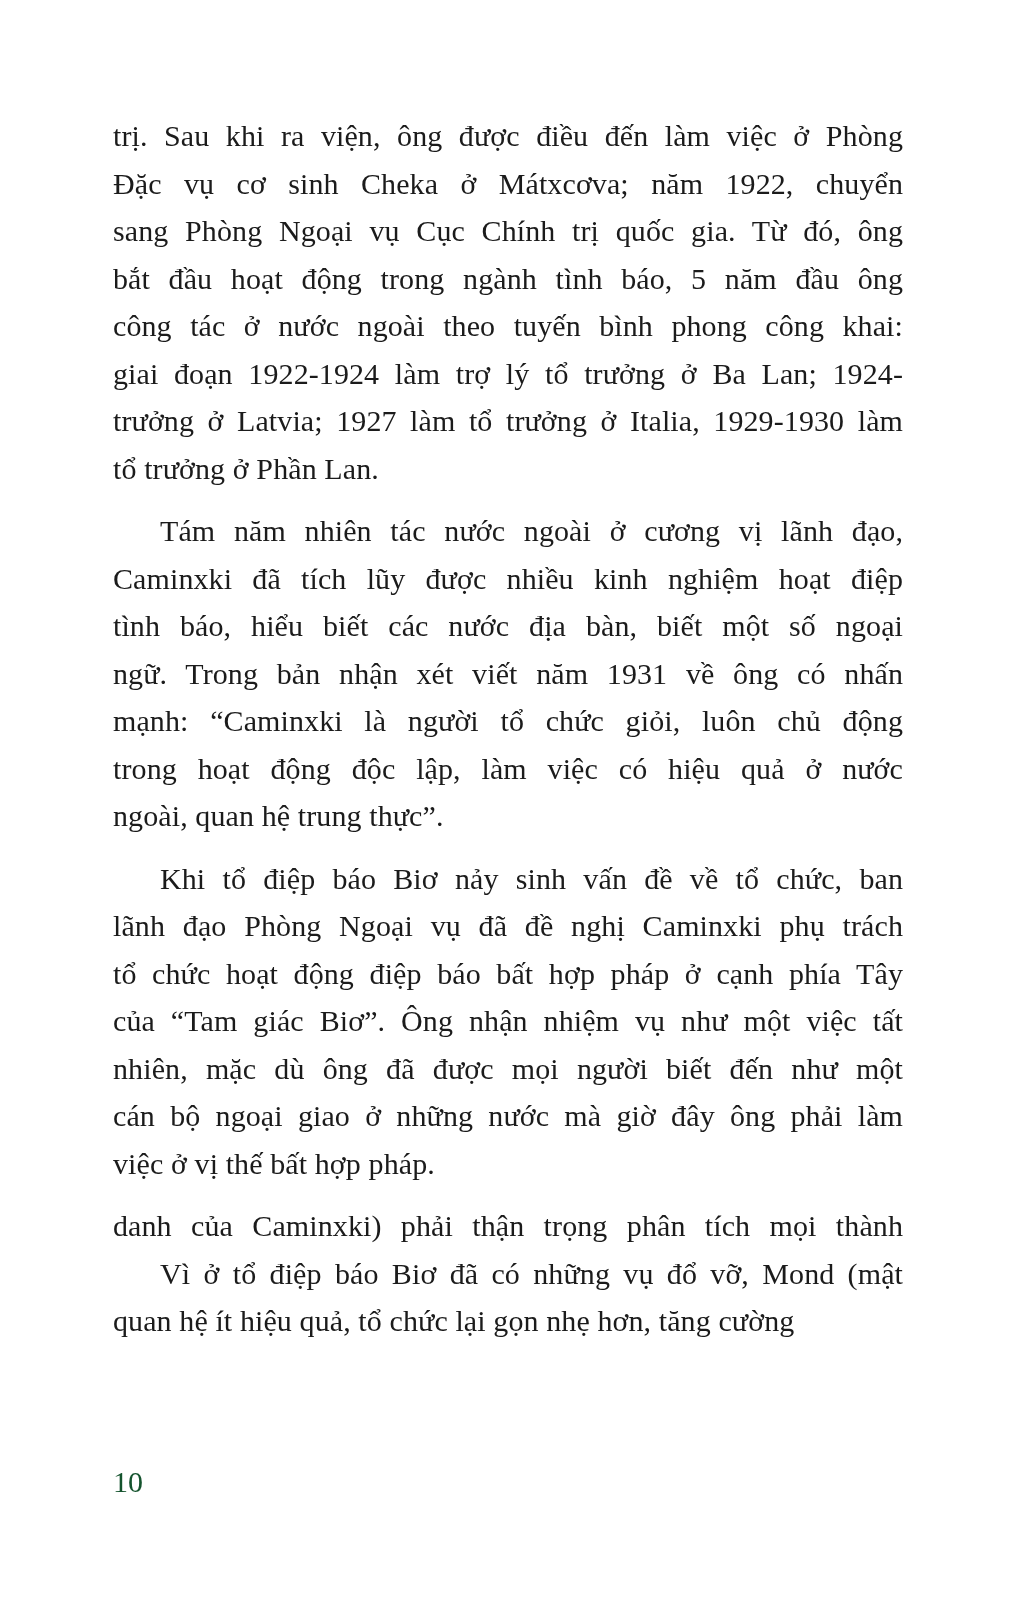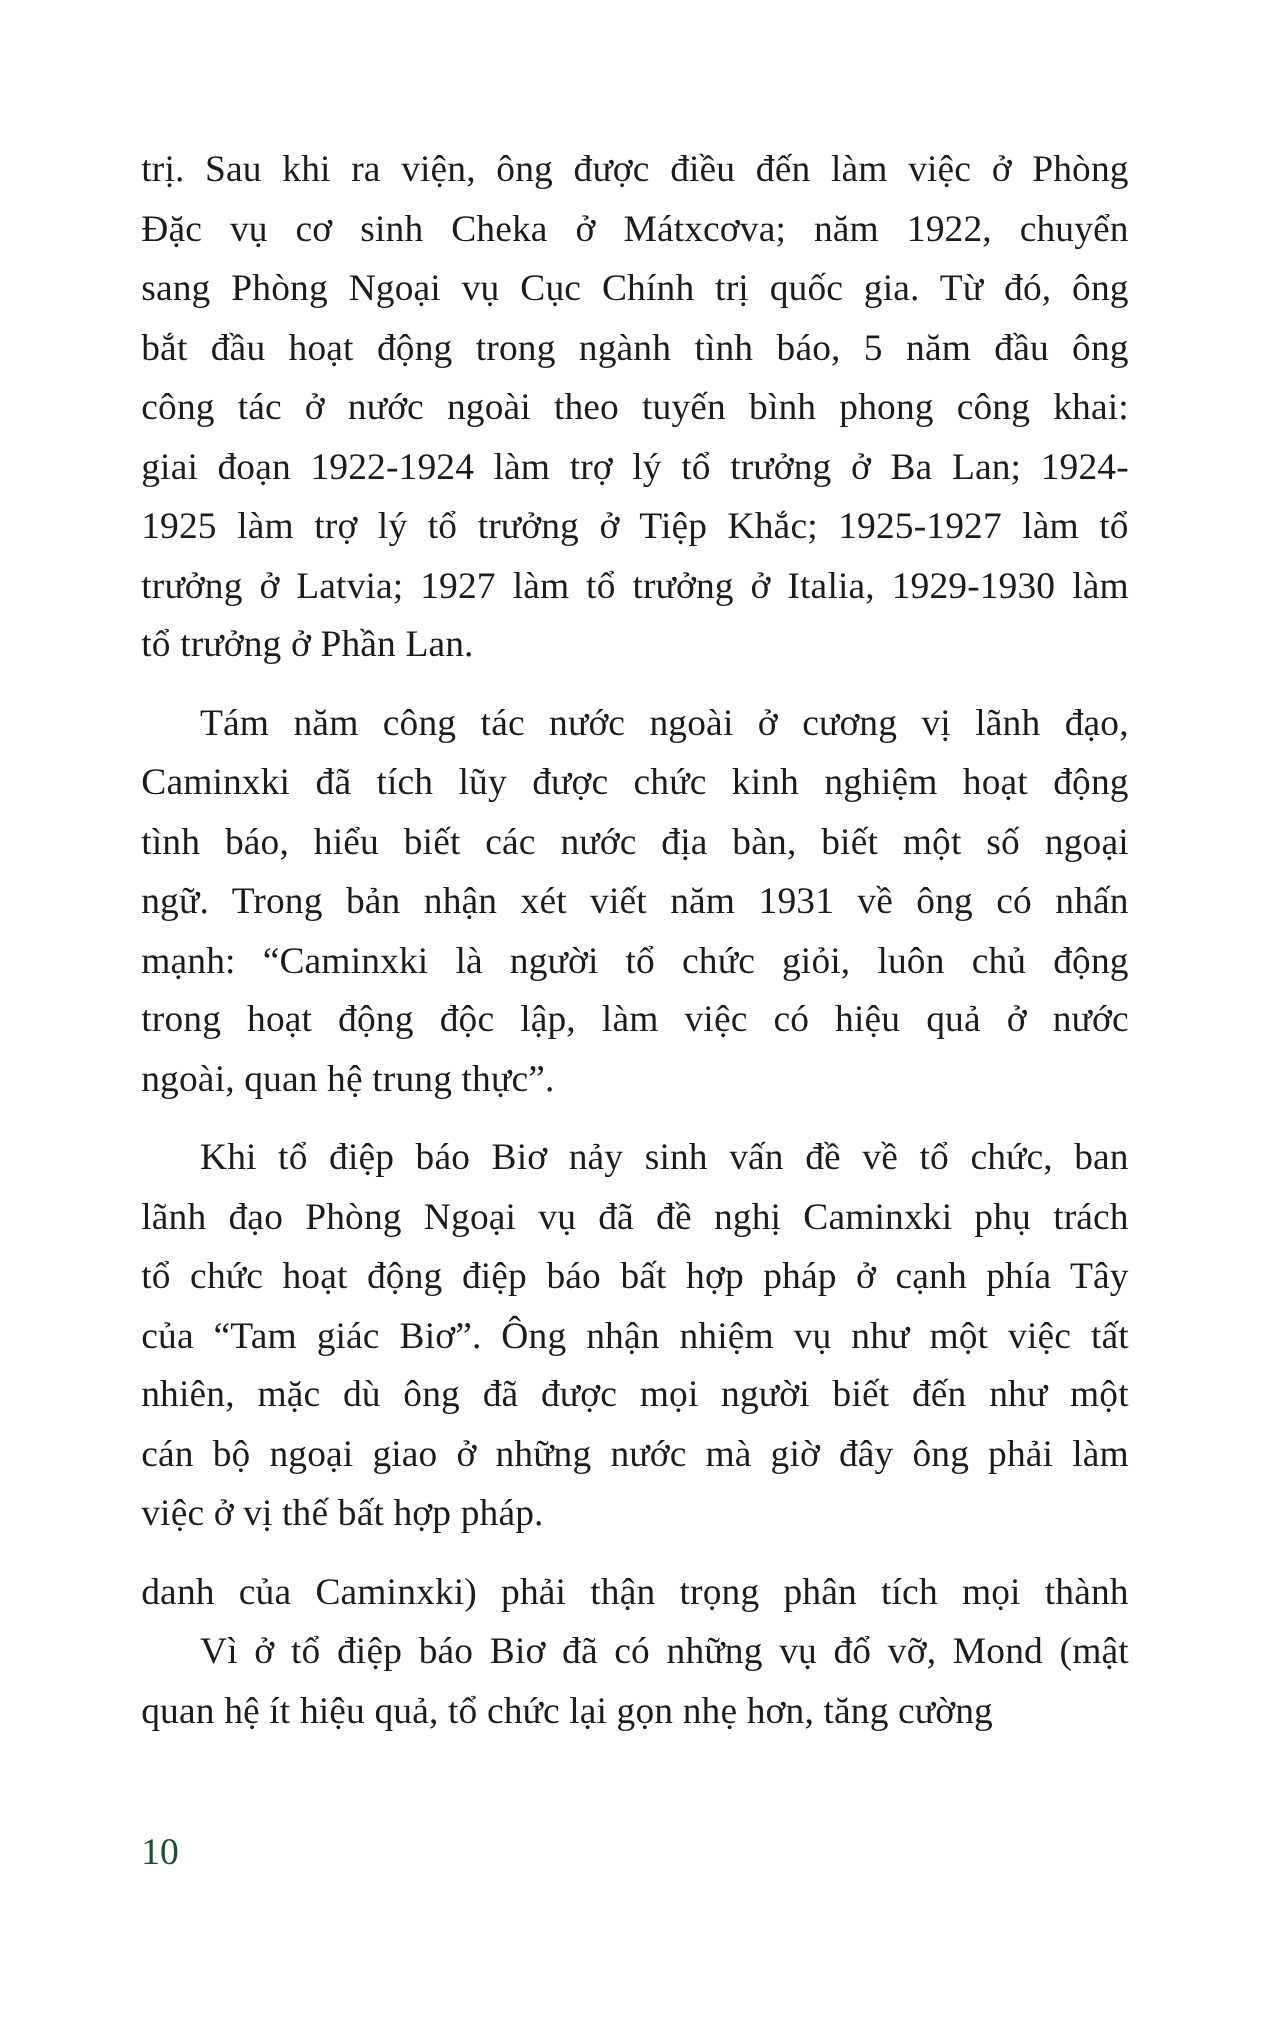--- a/index.html
+++ b/index.html
@@ -60,27 +60,26 @@
 
 <div class="book-page">
   <div class="page-text">
       <div class="paragraph">
         <div class="line">trị. Sau khi ra viện, ông được điều đến làm việc ở Phòng</div>
         <div class="line">Đặc vụ cơ sinh Cheka ở Mátxcơva; năm 1922, chuyển</div>
         <div class="line">sang Phòng Ngoại vụ Cục Chính trị quốc gia. Từ đó, ông</div>
         <div class="line">bắt đầu hoạt động trong ngành tình báo, 5 năm đầu ông</div>
         <div class="line">công tác ở nước ngoài theo tuyến bình phong công khai:</div>
         <div class="line">giai đoạn 1922-1924 làm trợ lý tổ trưởng ở Ba Lan; 1924-</div>
-        <div class="line">1925 làm trợ lý tổ trưởng ở Tiệp Khắc; 1925-1927 làm tổ</div>
         <div class="line">trưởng ở Latvia; 1927 làm tổ trưởng ở Italia, 1929-1930 làm</div>
         <div class="line last">tổ trưởng ở Phần Lan.</div>
       </div>
       <div class="paragraph">
-        <div class="line indent">Tám năm công tác nước ngoài ở cương vị lãnh đạo,</div>
-        <div class="line">Caminxki đã tích lũy được chức kinh nghiệm hoạt động</div>
+        <div class="line indent">Tám năm nhiên tác nước ngoài ở cương vị lãnh đạo,</div>
+        <div class="line">Caminxki đã tích lũy được nhiều kinh nghiệm hoạt điệp</div>
         <div class="line">tình báo, hiểu biết các nước địa bàn, biết một số ngoại</div>
         <div class="line">ngữ. Trong bản nhận xét viết năm 1931 về ông có nhấn</div>
         <div class="line">mạnh: “Caminxki là người tổ chức giỏi, luôn chủ động</div>
         <div class="line">trong hoạt động độc lập, làm việc có hiệu quả ở nước</div>
         <div class="line last">ngoài, quan hệ trung thực”.</div>
       </div>
       <div class="paragraph">
         <div class="line indent">Khi tổ điệp báo Biơ nảy sinh vấn đề về tổ chức, ban</div>
         <div class="line">lãnh đạo Phòng Ngoại vụ đã đề nghị Caminxki phụ trách</div>
         <div class="line">tổ chức hoạt động điệp báo bất hợp pháp ở cạnh phía Tây</div>

